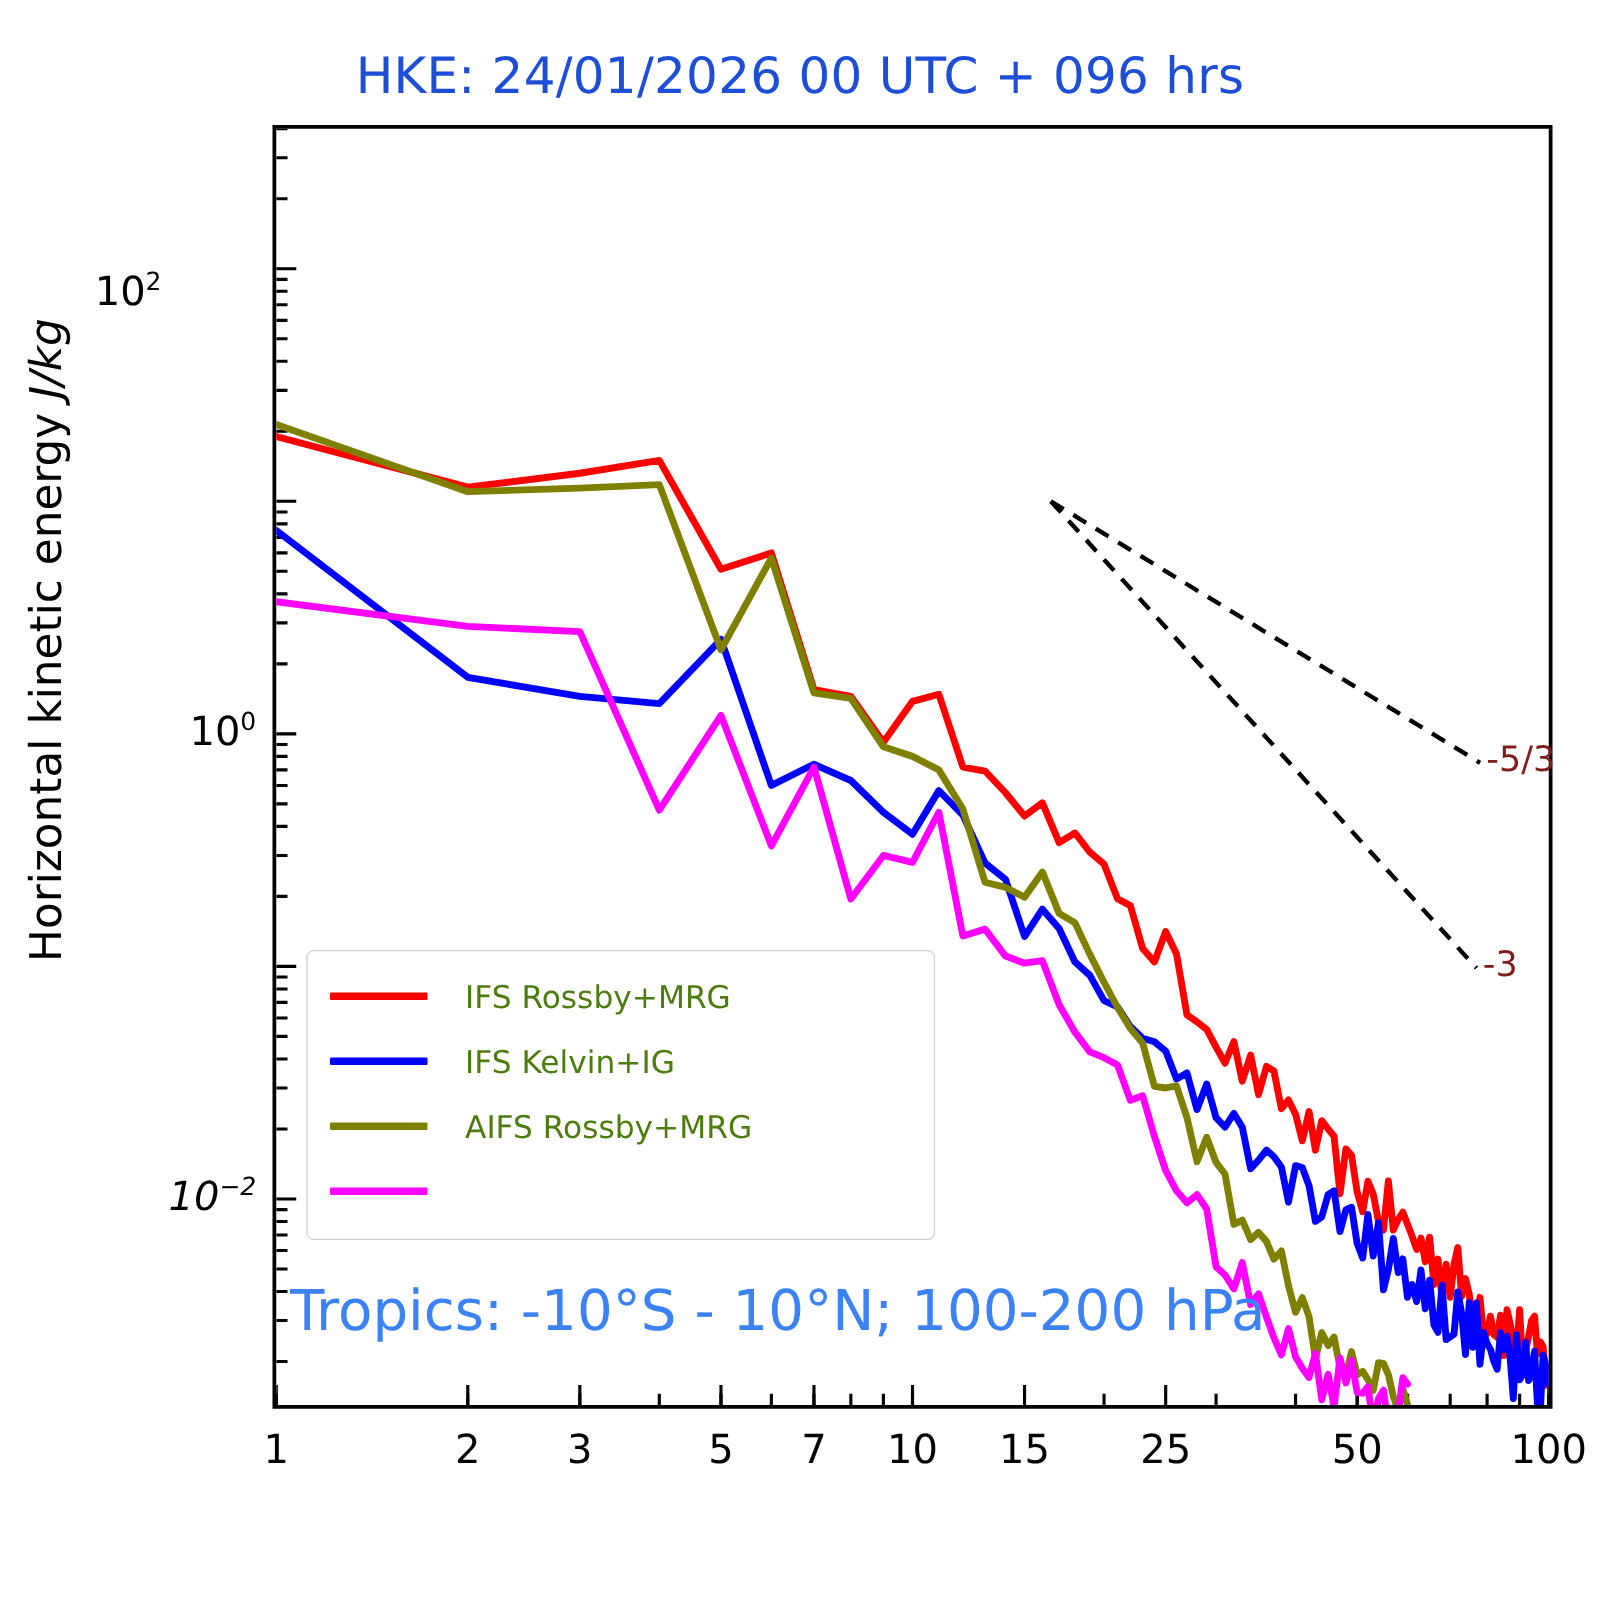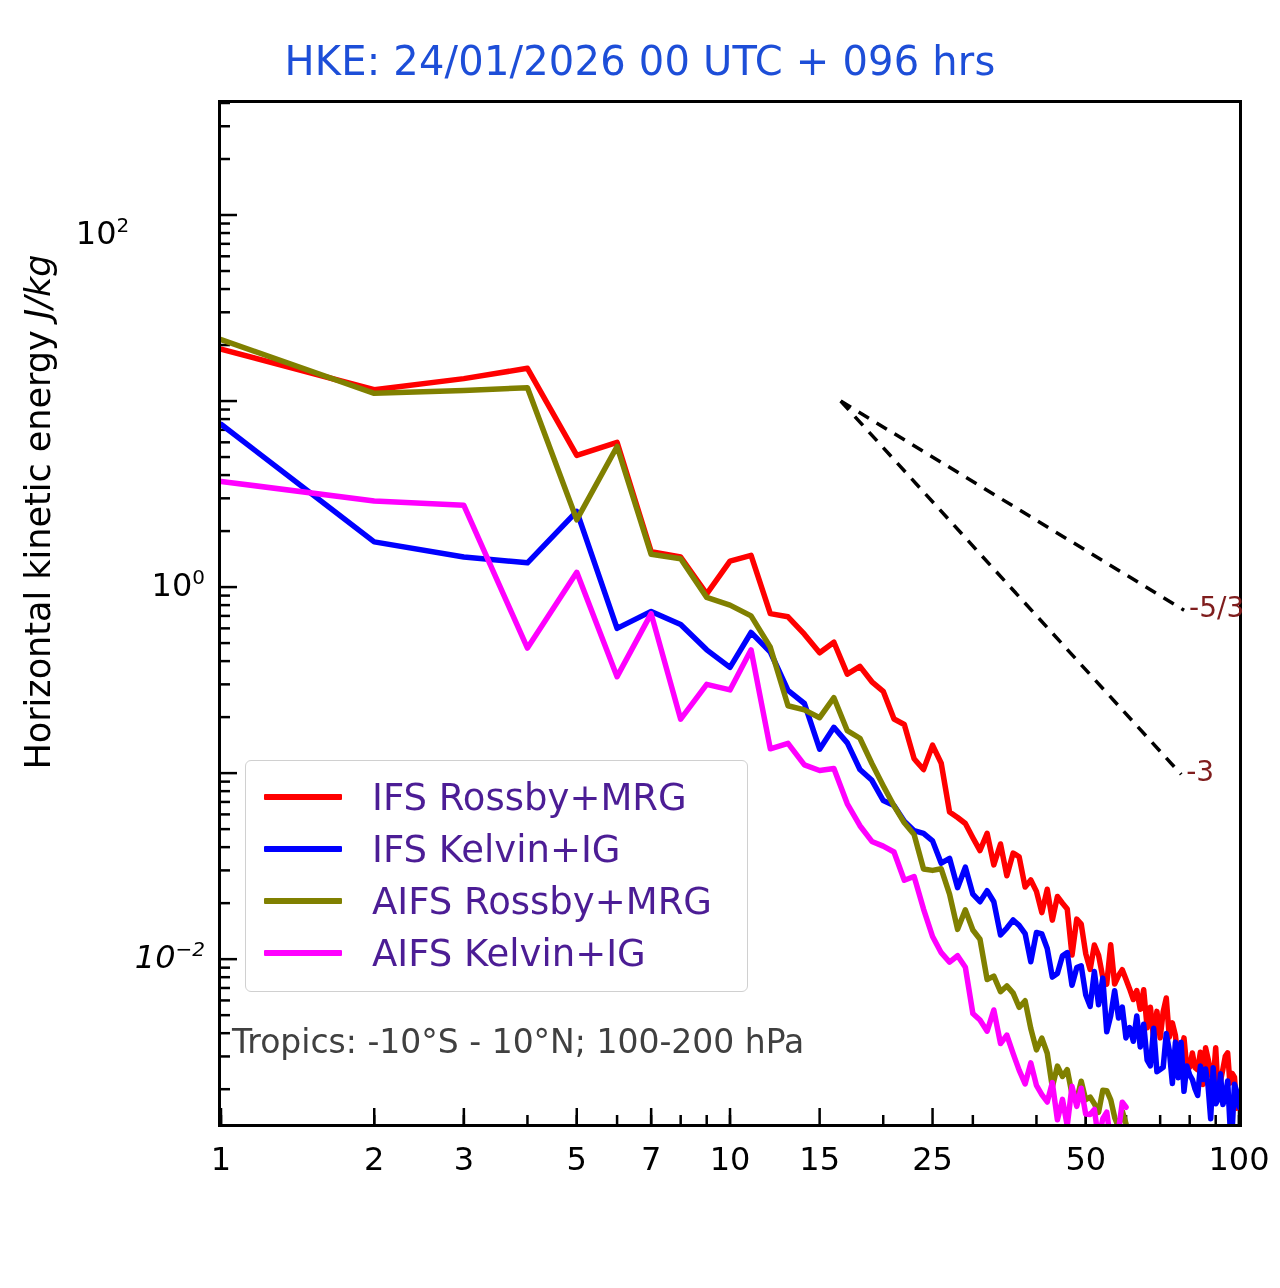--- a/index.html
+++ b/index.html
@@ -39,24 +39,24 @@
        transform:translateX(-50%);white-space:nowrap;}
 
   
   .legend{
     position:absolute;left:245px;top:760px;width:503px;
     border:1px solid #d0d0d0;border-radius:6px;background:#fff;
     padding:10px 0 12px 0;box-sizing:border-box;
   }
   .legend-row{display:flex;align-items:center;height:52px;padding-left:18px;}
   .legend-swatch{width:78px;height:6px;border-radius:1px;flex:0 0 auto;}
-  .legend-text{margin-left:30px;font-size:37px;color:#4c1d95;white-space:nowrap;line-height:1;}
+  .legend-text{margin-left:30px;font-size:25px;color:#4d7c0f;white-space:nowrap;line-height:1;}
 
   .annot{
-    position:absolute;left:232px;top:1022px;font-size:33px;color:#404040;white-space:nowrap;
+    position:absolute;left:232px;top:1022px;font-size:45px;color:#3b82f6;white-space:nowrap;
   }
 
   .slope-lbl{position:absolute;font-size:28px;color:#7f1d1d;white-space:nowrap;}
 </style>
 </head>
 <body>
 
 <div id="root">
 
 <div class="fig-title">HKE: 24/01/2026 00 UTC + 096 hrs</div>
@@ -184,19 +184,18 @@
       <div class="legend-row">
         <div class="legend-swatch" style="background: rgb(0, 0, 255);"></div>
         <div class="legend-text">IFS Kelvin+IG</div>
       </div>
       <div class="legend-row">
         <div class="legend-swatch" style="background: rgb(128, 128, 0);"></div>
         <div class="legend-text">AIFS Rossby+MRG</div>
       </div>
       <div class="legend-row">
         <div class="legend-swatch" style="background: rgb(255, 0, 255);"></div>
-        <div class="legend-text">AIFS Kelvin+IG</div>
       </div>
     </div>
 
 <div class="annot">Tropics: -10°S - 10°N; 100-200 hPa</div>
 
 </div>
 
 </body></html>

